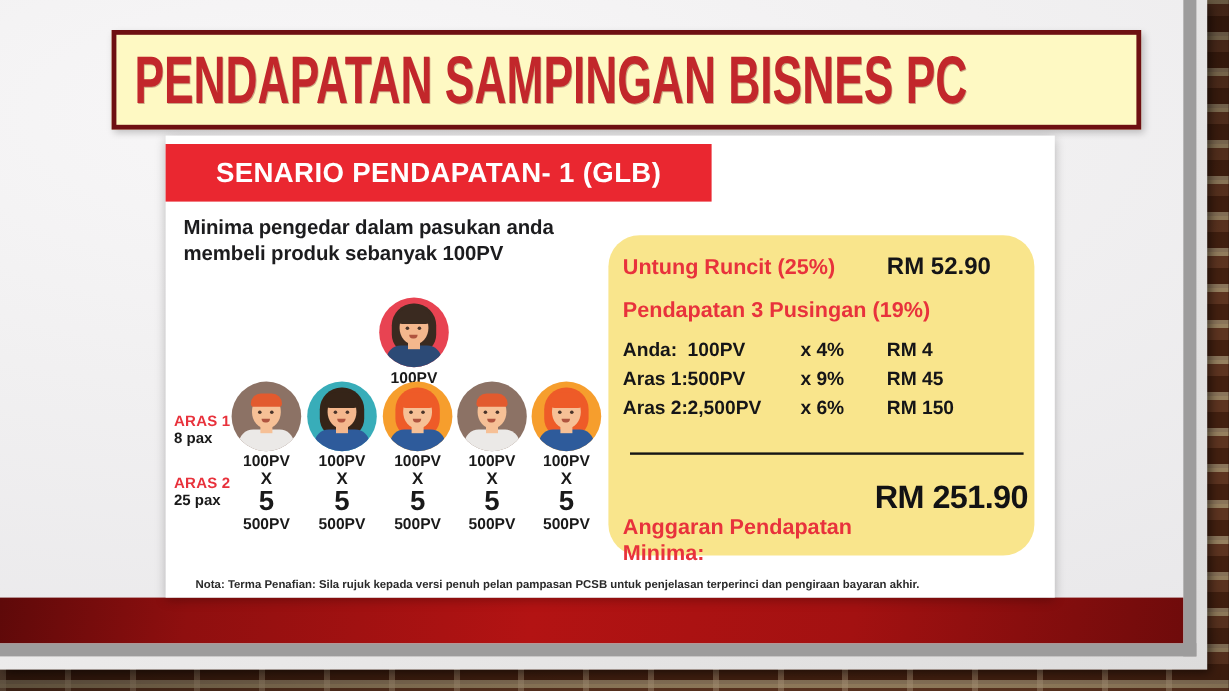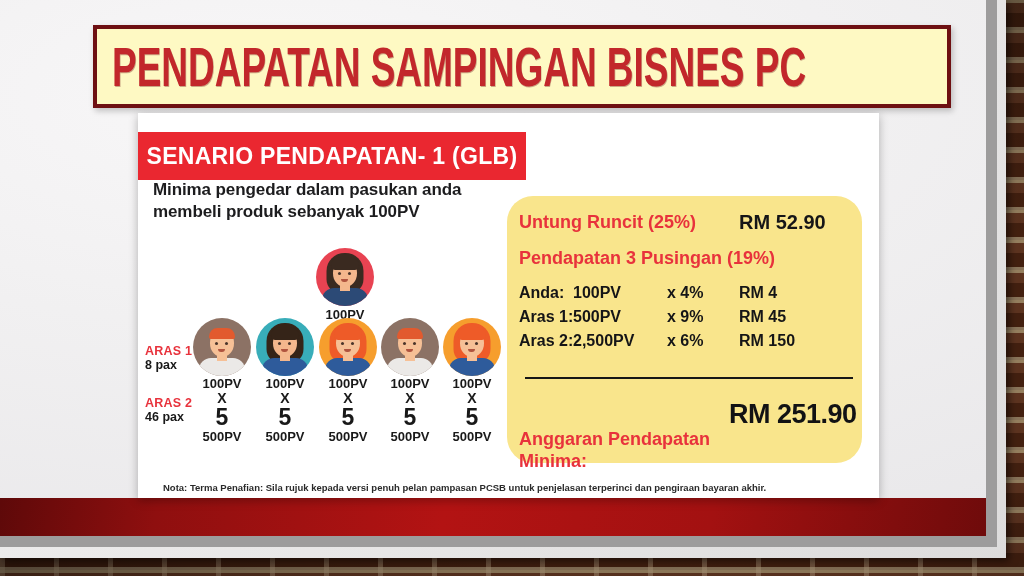--- a/index.html
+++ b/index.html
@@ -34,22 +34,22 @@
     background:#fef9c3;border:4px solid var(--maroonBorder,#6e1012);
     display:flex;align-items:center;box-shadow:2px 3px 6px rgba(0,0,0,.22);}
   .title-text{display:inline-block;white-space:nowrap;margin-left:15px;
     transform:scaleX(.66);transform-origin:left center;
     font-size:56px;line-height:1;font-weight:bold;color:var(--titleRed,#c2272b);
     text-shadow:1px 1px 0 rgba(110,16,18,.35);}
 
   
   .card{position:absolute;left:138px;top:113px;width:741px;height:385px;background:#ffffff;
     box-shadow:0 3px 9px rgba(0,0,0,.28);}
-  .banner{position:absolute;left:0;top:7px;width:388px;height:48px;
-    background:var(--bannerRed,#ea2730);display:flex;align-items:center;justify-content:center;margin-top:12px;}
+  .banner{position:absolute;left:0;top:7px;width:455px;height:48px;
+    background:var(--bannerRed,#ea2730);display:flex;align-items:center;justify-content:center;}
   .banner span{color:#fff;font-weight:bold;font-size:23px;letter-spacing:.3px;white-space:nowrap;}
   .intro{position:absolute;left:15px;top:66px;width:352px;margin:0;
     font-size:17px;line-height:1.32;font-weight:bold;color:#1c1c1e;letter-spacing:-.1px;}
 
   
   .avatar{position:absolute;width:58px;height:58px;border-radius:50%;overflow:hidden;background:var(--bg,#ccc);}
   .a-top{left:178px;top:135px;}
   .av1{left:55px;top:205px;} .av2{left:118px;top:205px;} .av3{left:181px;top:205px;}
   .av4{left:243px;top:205px;} .av5{left:305px;top:205px;}
   .avatar .hairback{display:none;position:absolute;left:50%;top:5px;transform:translateX(-50%);
@@ -169,21 +169,21 @@
       <span class="head"></span>
       <span class="fringe"></span>
     </div>
 
     <div class="aras aras1">
       <div class="red">ARAS 1</div>
       <div class="pax">8 pax</div>
     </div>
     <div class="aras aras2">
       <div class="red">ARAS 2</div>
-      <div class="pax">46 pax</div>
+      <div class="pax">25 pax</div>
     </div>
 
     <div class="col col1">
       <div class="c-pv">100PV</div>
       <div class="c-x">X</div>
       <div class="c-n">5</div>
       <div class="c-t">500PV</div>
     </div>
     <div class="col col2">
       <div class="c-pv">100PV</div>

